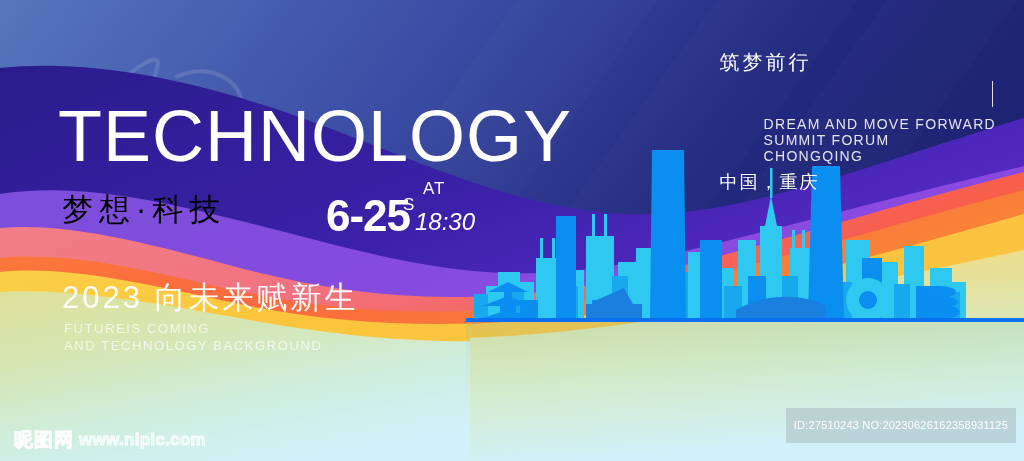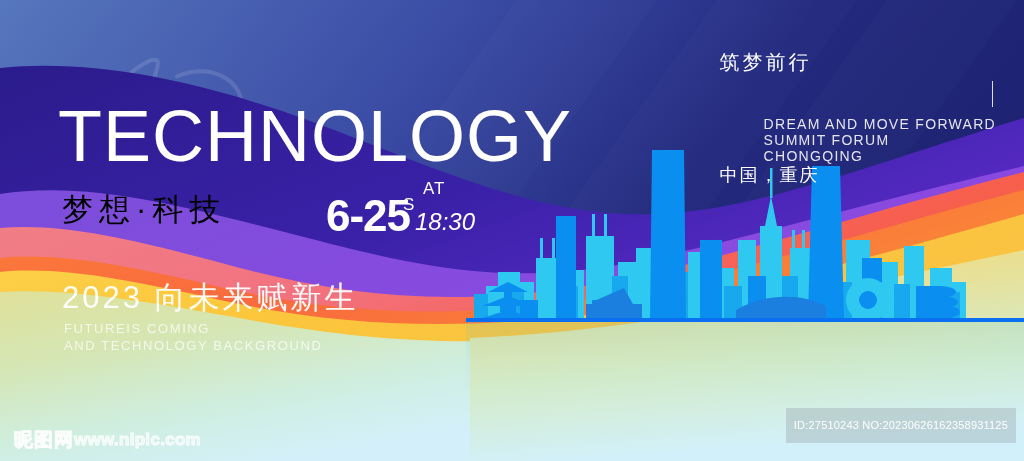--- a/index.html
+++ b/index.html
@@ -82,29 +82,29 @@
     width:1px;height:26px;background:rgba(255,255,255,0.85);
   }
   .r-en{
     font-size:14px;line-height:16px;
     letter-spacing:1.3px;
     color:rgba(255,255,255,0.88);
     white-space:nowrap;
     padding-left:44px;
   }
   .r-cn-city{
-    margin-top:0;
+    margin-top:7px;
     font-size:18px;line-height:22px;letter-spacing:2px;
     white-space:nowrap;
   }
 
   
   .wm{
     position:absolute;left:14px;bottom:10px;
-    display:flex;align-items:center;
+    display:flex;align-items:center;gap:5px;
     opacity:.95;
   }
   .wm-logo{
     font-size:19px;line-height:22px;font-weight:bold;
     color:rgba(255,255,255,0.55);
     -webkit-text-stroke:1px rgba(255,255,255,0.95);
     letter-spacing:1px;
   }
   .wm-url{
     font-size:17px;line-height:20px;font-weight:bold;

